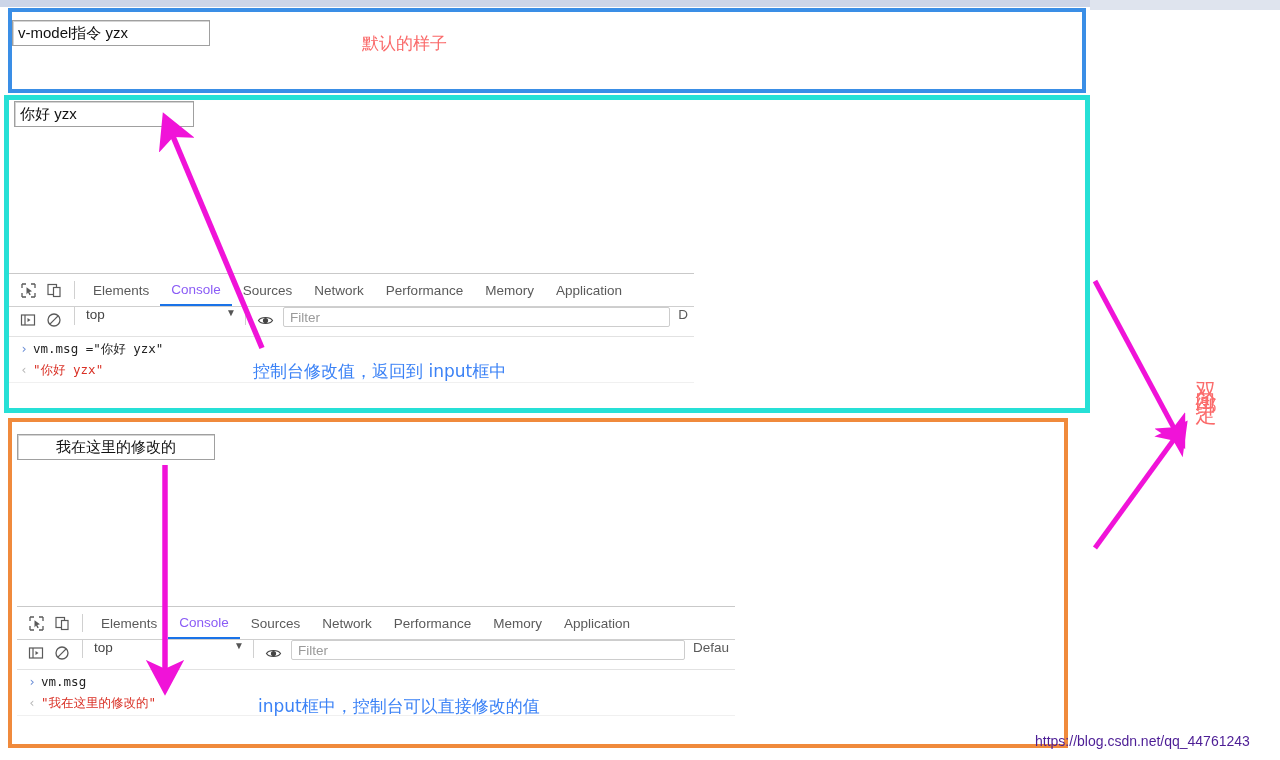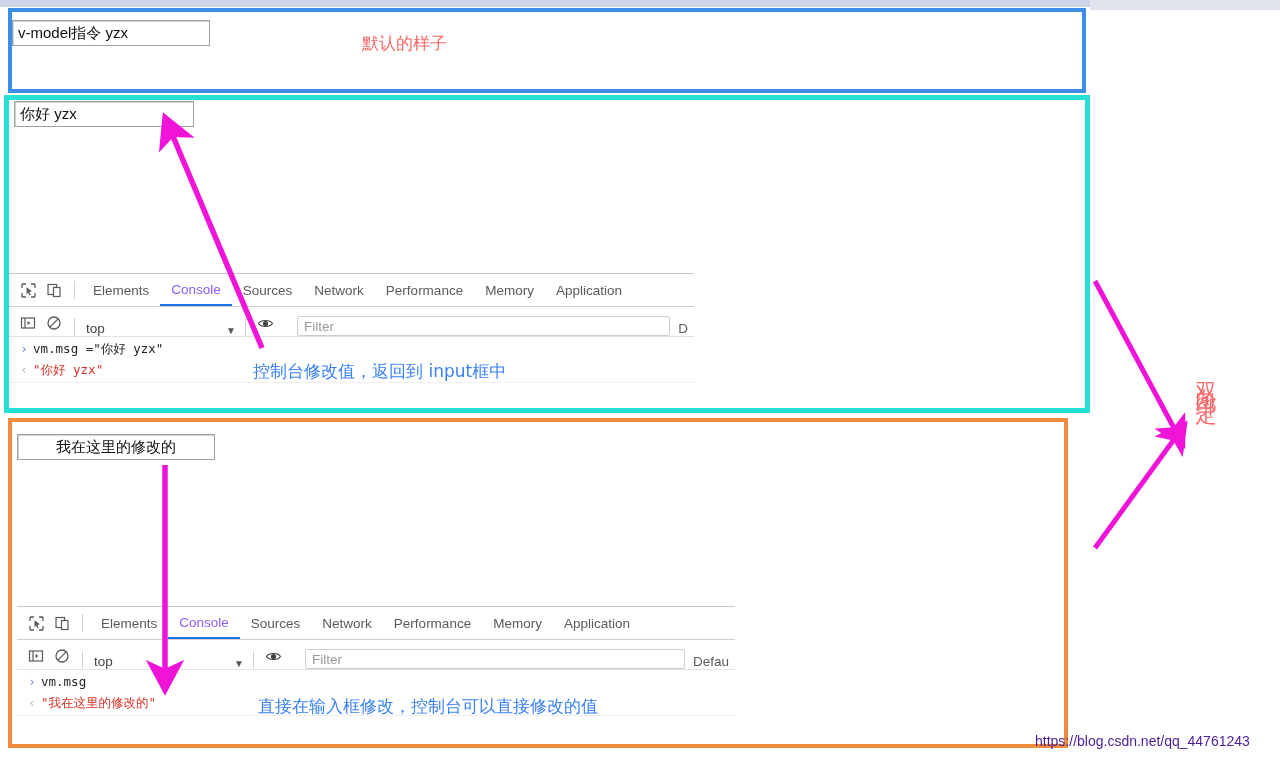--- a/index.html
+++ b/index.html
@@ -62,34 +62,34 @@
   .dt-sep{width:1px;height:18px;background:#d0d0d0;margin:0 7px;flex:0 0 auto;}
   .dt-tab{
     font-size:13.5px;color:#5a5a5a;padding:0 11px;height:32px;
     display:flex;align-items:center;white-space:nowrap;flex:0 0 auto;
     box-sizing:border-box;
     text-align:center;
   }
   .dt-tab.active{color:#8b5cf6;border-bottom:2px solid #1a73e8;}
 
   .dt-toolbar{
-    height:30px;display:flex;align-items:flex-end;
+    height:30px;display:flex;align-items:flex-start;
     border-bottom:1px solid #e2e2e2;background:#fff;
     padding-left:6px;box-sizing:border-box;
   }
   .dt-ctx{
     font-size:13.5px;color:#444;margin-left:4px;
     width:140px;white-space:nowrap;
   }
   .dt-caret{color:#555;font-size:10px;margin-right:2px;}
   .dt-filter{
     flex:1 1 auto;height:20px;border:1px solid #cdcdcd;border-radius:2px;
     background:#fff;font-size:13.5px;color:#9a9a9a;
     display:flex;align-items:center;padding:0 6px;box-sizing:border-box;
-    margin:0 8px 0 18px;min-width:0;
+    margin:0 8px 0 4px;min-width:0;
   }
   .dt-levels{font-size:13.5px;color:#5a5a5a;white-space:nowrap;padding-right:6px;}
 
   .dt-console{padding:4px 0 0 0;}
   .dt-line{
     display:flex;align-items:flex-start;height:21px;
     font-family:"DejaVu Sans Mono","Liberation Mono",monospace;
     font-size:12.5px;padding-left:6px;box-sizing:border-box;
   }
   .dt-line.echo{border-bottom:1px solid #f0f0f0;}
@@ -265,21 +265,21 @@
         <span class="gutter in">›</span>
         <span class="code-in">vm.msg</span>
       </div>
       <div class="dt-line echo">
         <span class="gutter out">‹</span>
         <span class="code-out">"我在这里的修改的"</span>
       </div>
     </div>
   </div>
 
-  <div class="red-note" id="note-input">直接在输入框修改，控制台可以直接修改的值</div>
+  <div class="red-note" id="note-input">input框中，控制台可以直接修改的值</div>
 
   <div class="red-vertical">双向绑定</div>
 
   <svg class="arrows" viewBox="0 0 1280 760">
     <defs>
       <marker id="mhead" markerWidth="7" markerHeight="7" refX="2.2" refY="3.5" orient="auto" markerUnits="strokeWidth">
         <path d="M0,0 L6.5,3.5 L0,7 L1.6,3.5 Z" fill="#f013d8"></path>
       </marker>
     </defs>
 

